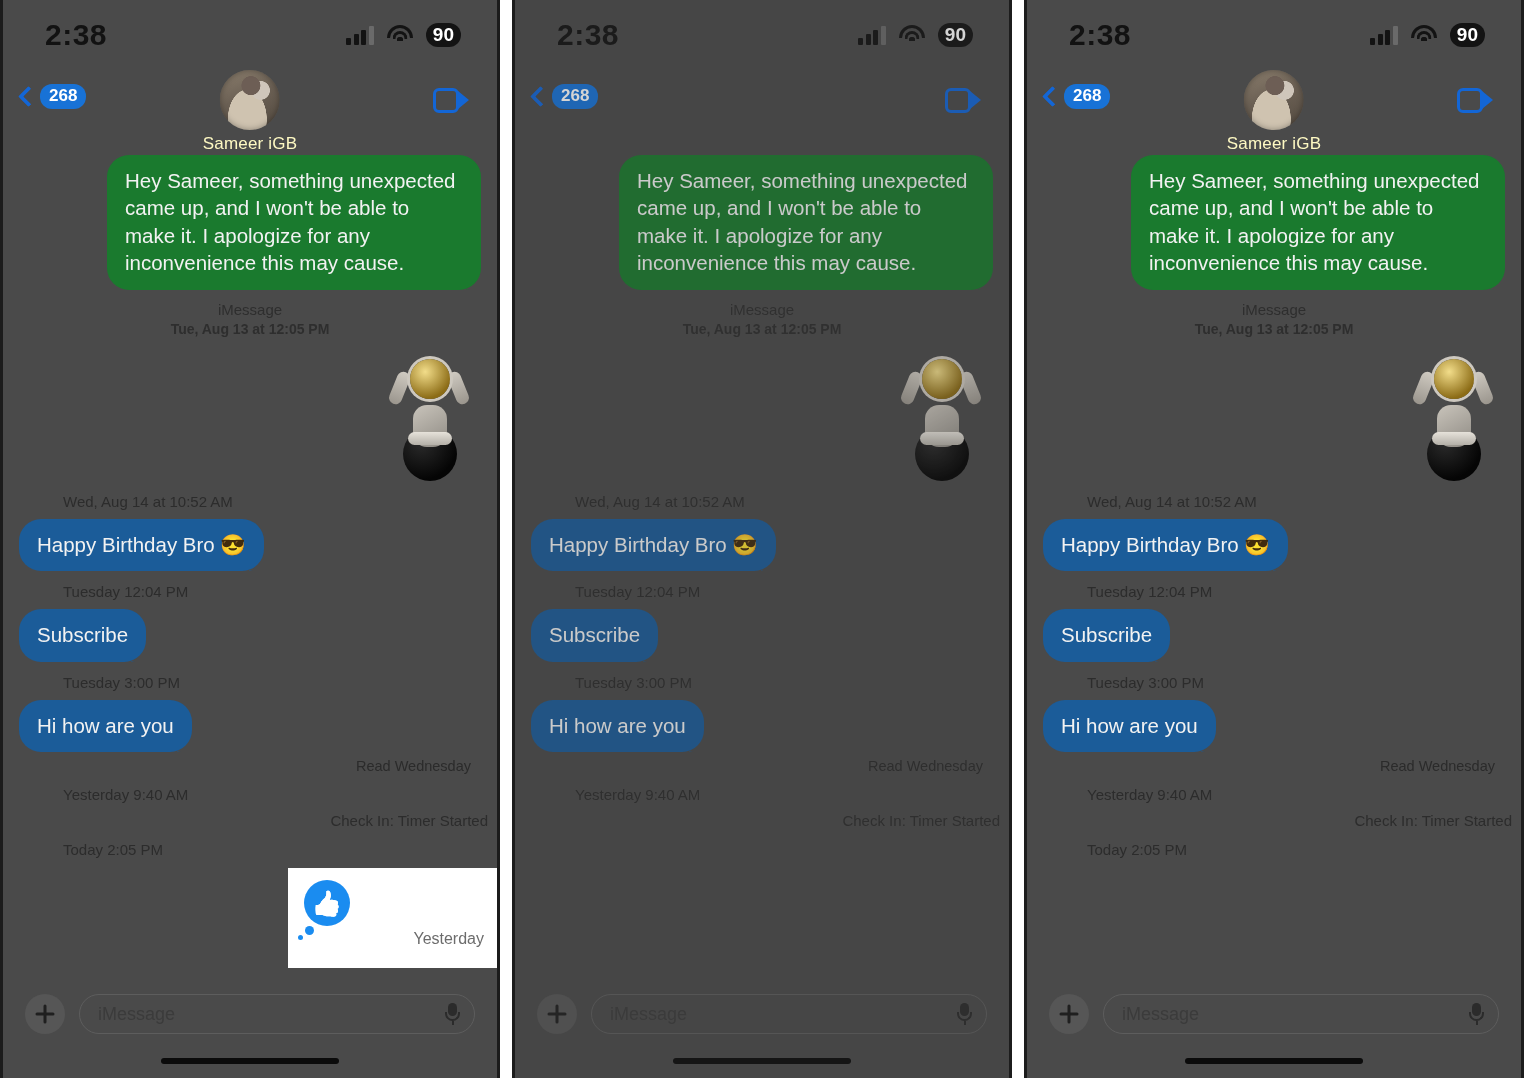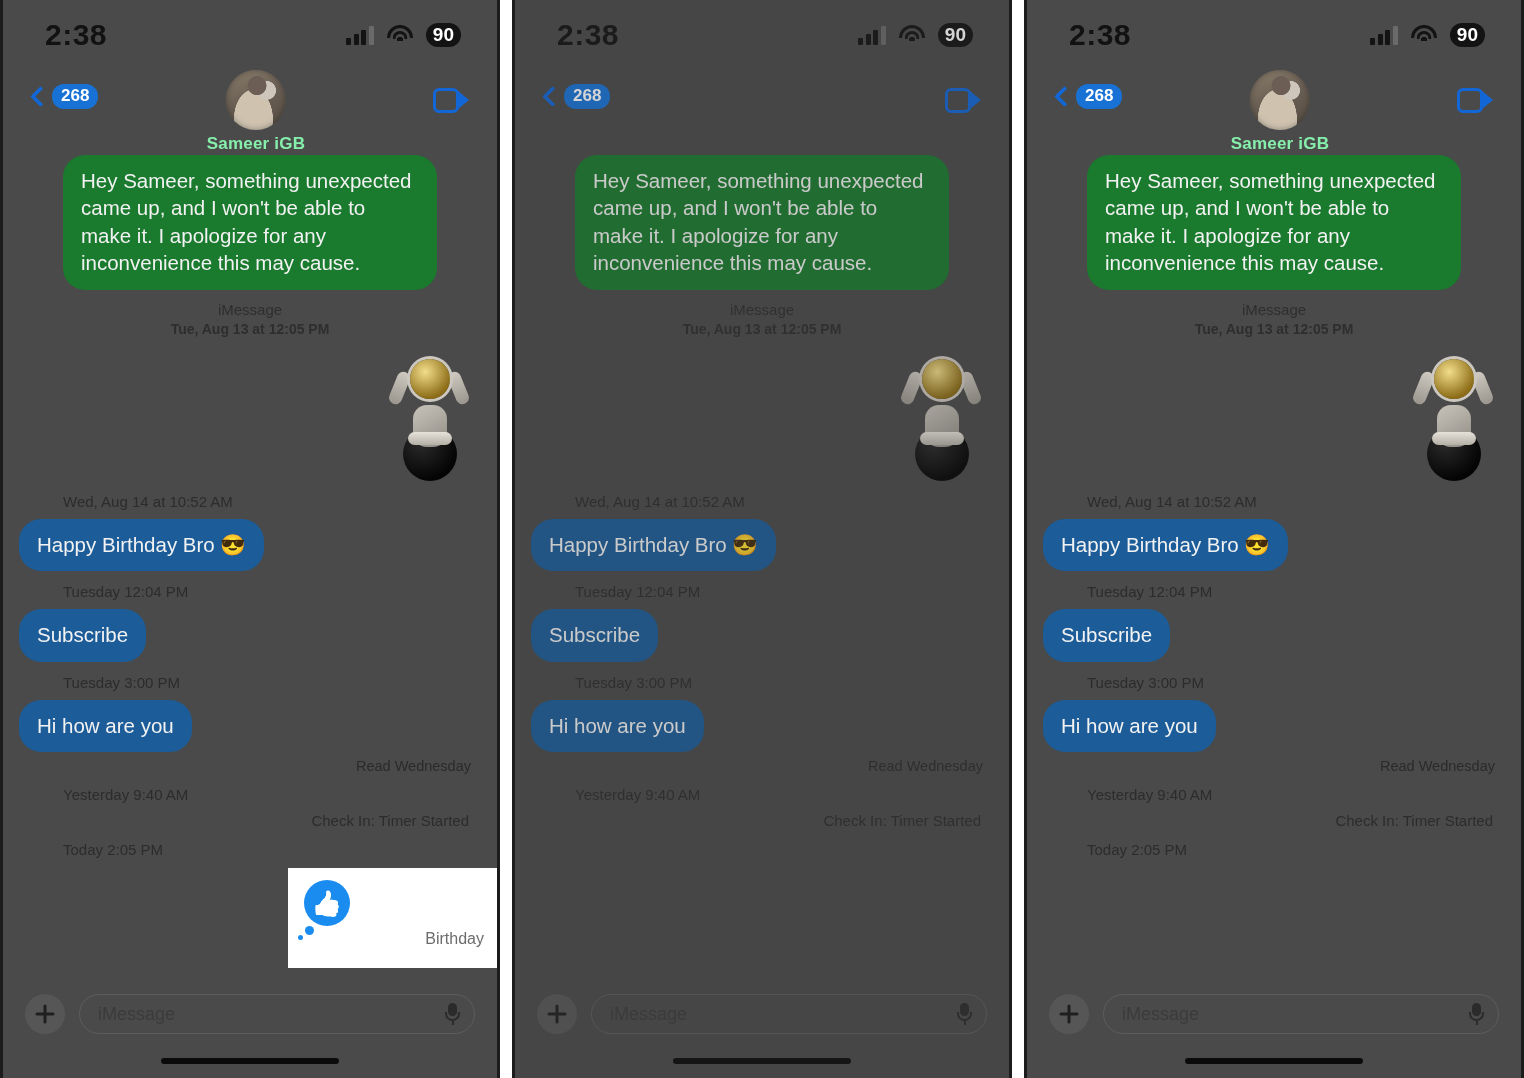--- a/index.html
+++ b/index.html
@@ -42,21 +42,21 @@
   .wifi span.a { width: 26px; height: 13px; top: 0; }
   .wifi span.b { width: 15px; height: 8px; top: 6px; }
   .wifi span.c { width: 6px; height: 4px; top: 12px; border-radius: 6px 6px 0 0; }
   .batt {
     background:#131313; color:#fff; font-size:19px; font-weight:700;
     border-radius: 12px; padding: 1px 7px 2px; line-height: 1.15;
   }
 
   
   .navbar {
-    position: absolute; top: 60px; left: 12px; right: 0; height: 95px;
+    position: absolute; top: 60px; left: 0; right: 0; height: 95px;
   }
   .back {
     position: absolute; left: 18px; top: 24px;
     display: flex; align-items: center; gap: 4px;
   }
   .chev {
     width: 15px; height: 15px;
     border-left: 4px solid #1366d6; border-bottom: 4px solid #1366d6;
     transform: rotate(45deg); border-radius: 2px;
   }
@@ -70,21 +70,21 @@
   }
   .avatar {
     width: 60px; height: 60px; border-radius: 50%;
     background:
       radial-gradient(circle at 52% 26%, #6d5e55 0 17%, transparent 18%),
       radial-gradient(circle at 68% 34%, #cfc6bb 0 16%, transparent 17%),
       radial-gradient(ellipse at 46% 82%, #cfc3b0 0 42%, transparent 43%),
       linear-gradient(160deg, #8c7f6e 0%, #6b6054 45%, #52493f 100%);
     box-shadow: inset 0 0 6px rgba(0,0,0,.35);
   }
-  .cname { font-size: 17px; color: #86efac; font-weight: 700; letter-spacing:.2px; }
+  .cname { font-size: 17px; color: #fef9c3; font-weight: 400; letter-spacing:.2px; }
   .facetime {
     position: absolute; right: 28px; top: 28px;
     width: 36px; height: 25px;
   }
   .facetime .body {
     position:absolute; left:0; top:0; width: 26px; height: 25px;
     border: 3px solid #1366d6; border-radius: 6px;
   }
   .facetime .lens {
     position:absolute; right:0; top:3px;
@@ -101,42 +101,42 @@
     border-radius: 22px; padding: 12px 18px 13px;
     font-size: 20.5px; line-height: 1.34; color: #f2f2f2;
   }
   .bubble .tail {
     position: absolute; bottom: 0; width: 22px; height: 22px; overflow: hidden;
   }
   .green { background: #1a7a2e; }
   .blue  { background: #1b5c99; }
 
   .row { display: flex; padding: 0 16px; }
-  .row.left { justify-content: center; }
+  .row.left { justify-content: flex-end; }
   .row.right { }
 
   .tail-r { right: -7px; }
   .tail-r::after {
     content:''; position:absolute; left:-12px; bottom:0;
     width: 22px; height: 22px; border-radius: 0 0 0 16px;
     box-shadow: -6px 6px 0 0 currentColor;
   }
   .green .tail-r::after { color: #1a7a2e; }
   .blue  .tail-r::after { color: #1b5c99; }
 
   .meta {
     text-align: center; font-size: 15px; color: #2e2e2e;
     line-height: 1.35; margin: 10px 0;
   }
   .meta .big { font-size: 14px; font-weight: bold; }
   .tstamp {
     font-size: 15px; color: #2c2c2c; padding-left: 60px; margin: 12px 0 9px;
   }
   .tstamp-r {
-    font-size: 15px; color: #2c2c2c; text-align: right; padding-right: 28px; margin: 6px 0;
+    font-size: 15px; color: #2c2c2c; text-align: right; padding-right: 9px; margin: 6px 0;
   }
   .readline {
     font-size: 14.5px; color: #2b2b2b; text-align: right; padding-right: 26px; margin-top: 6px;
   }
 
   
   .sticker-row { display:flex; justify-content:flex-end; padding-right: 30px; margin-top: 14px; }
   .astro { position: relative; width: 76px; height: 128px; }
   .astro .ball { position:absolute; bottom:0; left: 12px; width: 54px; height: 54px; border-radius:50%;
                  background: radial-gradient(circle at 34% 30%, #2a2a2a, #050505 70%); }
@@ -293,21 +293,21 @@
       <div class="tstamp">Today 2:05 PM</div>
     </div>
 
     <div class="hl" style="left:285px; top:868px; width:210px; height:100px;">
       <div class="react-msg" style="padding:12px 12px 0 16px;">
         <div class="react-badge">
           <span class="dot2"></span>
           <span class="thumb">👍</span>
         </div>
       </div>
-      <div class="delivered" style="padding-right:14px;">Birthday</div>
+      <div class="delivered" style="padding-right:14px;">Yesterday</div>
     </div>
 
     <div class="composer">
       <div class="plus"></div>
       <div class="field">
         <span class="ph">iMessage</span>
         <span class="mic">
             <i class="cap"></i>
             <i class="arc"></i>
             <i class="st"></i>

